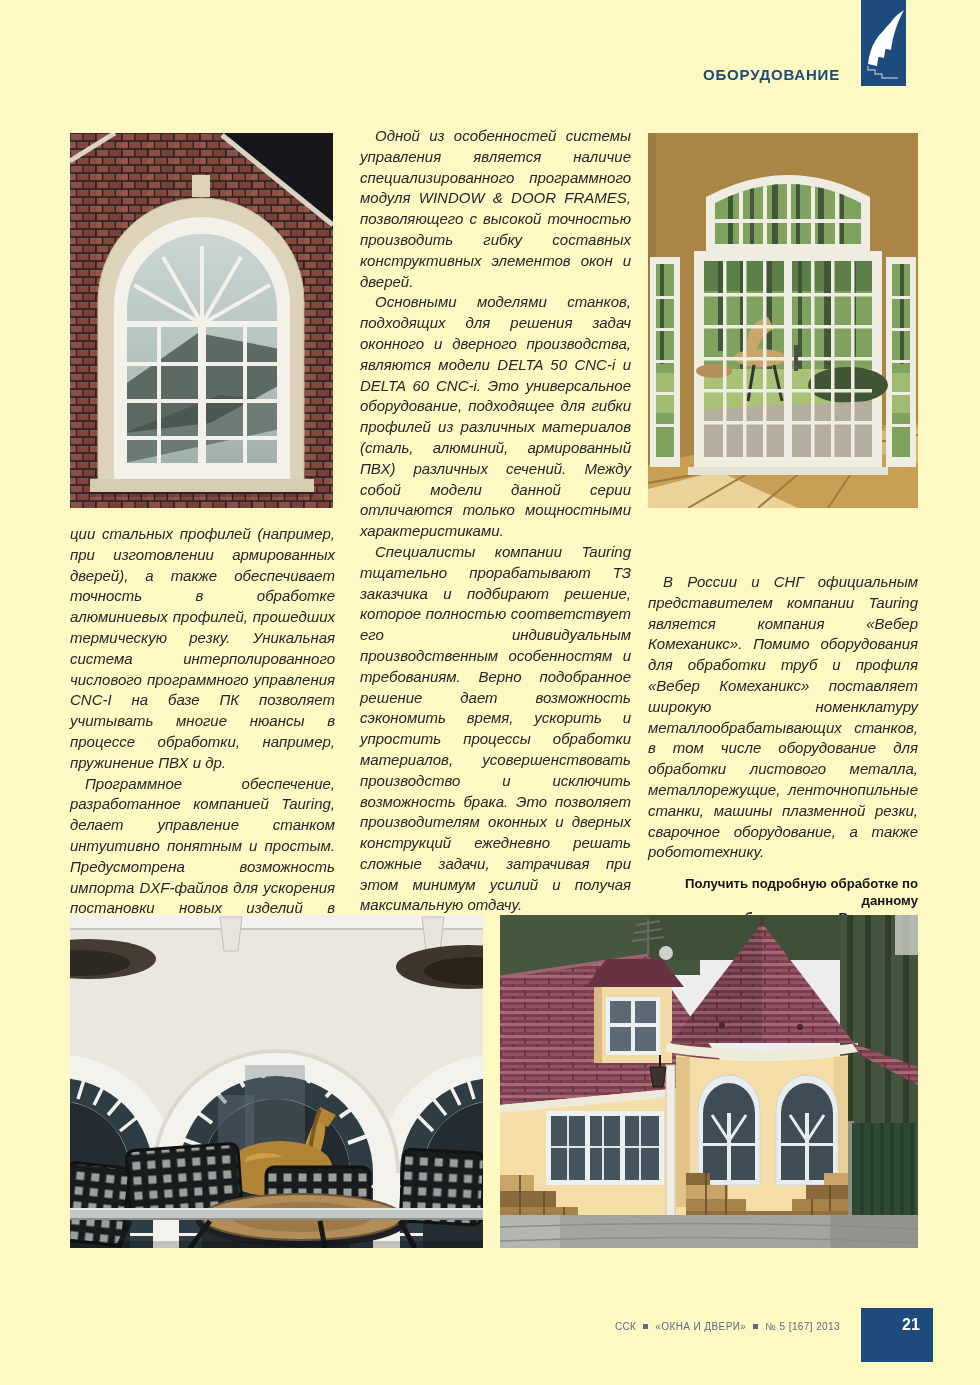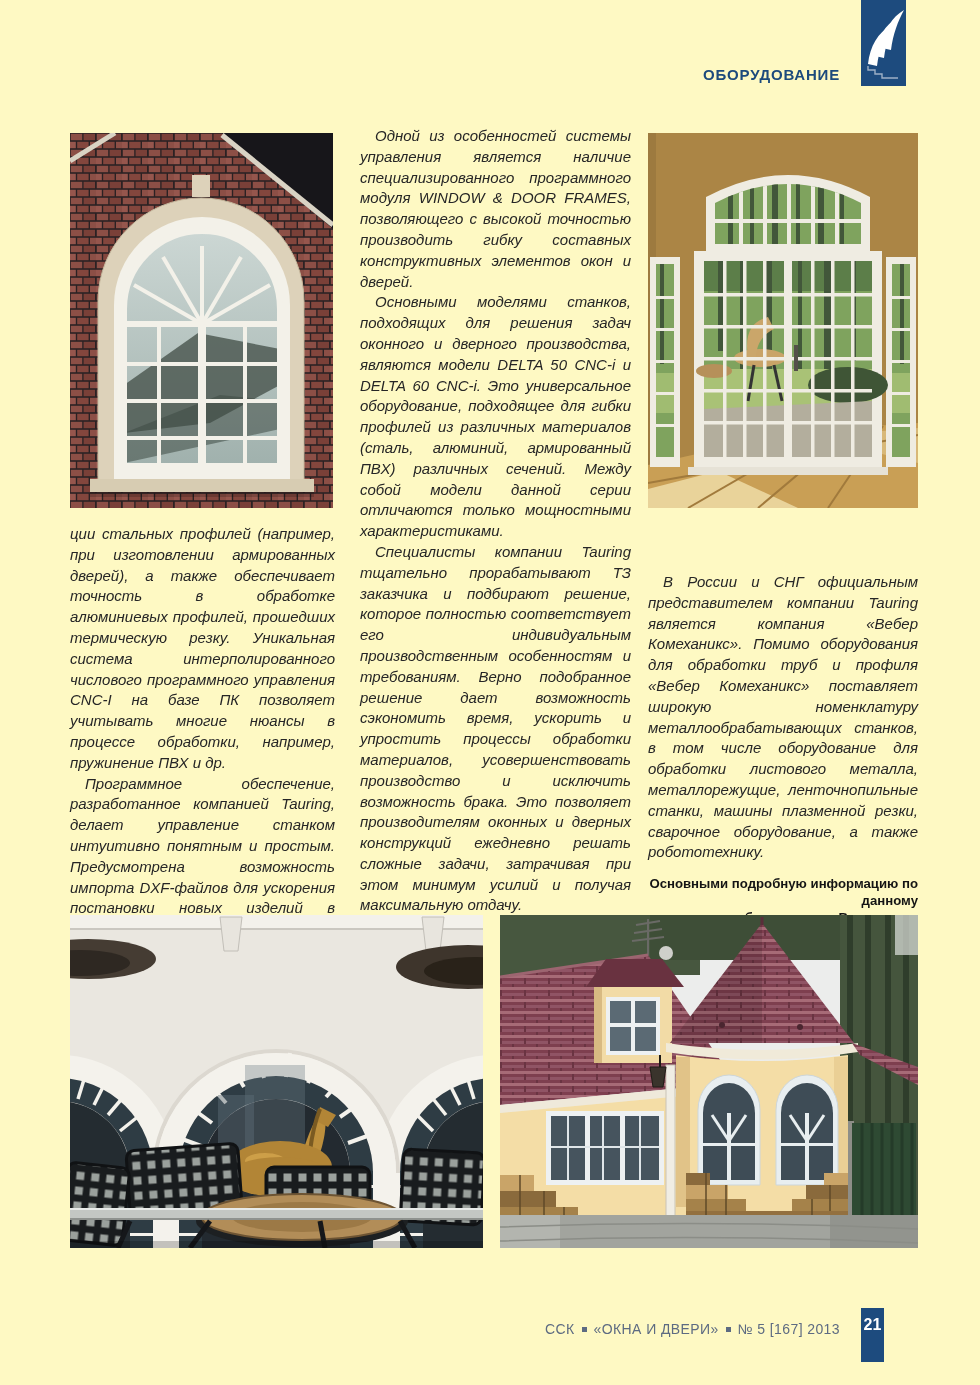--- a/index.html
+++ b/index.html
@@ -20,26 +20,26 @@
   .contact{margin-top:13px;text-align:right;}
   .contact div{font-size:13.2px;line-height:16.8px;font-weight:bold;color:#141414;}
   
   figure{margin:0;padding:0;position:absolute;line-height:0;}
   #fig-brick{left:70px;top:133px;width:263px;height:375px;}
   #fig-door{left:648px;top:133px;width:270px;height:375px;}
   #fig-patio{left:70px;top:915px;width:413px;height:333px;}
   #fig-house{left:500px;top:915px;width:418px;height:333px;}
   figure svg{display:block;width:100%;height:100%;}
   
-  .footer-line{position:absolute;top:1321px;right:140px;color:#5d6b82;font-size:14px;
+  .footer-line{position:absolute;top:1321px;right:140px;color:#5d6b82;font-size:10px;
         letter-spacing:.4px;white-space:nowrap;}
   .footer-line .sq{display:inline-block;width:5px;height:5px;background:#5d6b82;
         margin:0 7px 2px 7px;vertical-align:middle;}
-  .page-box{position:absolute;left:861px;top:1308px;width:23px;height:54px;background:#1d4b7e;
-        color:#fff;font-weight:bold;font-size:16px;text-align:center;line-height:1;}
+  .page-box{position:absolute;left:861px;top:1308px;width:44px;height:54px;background:#1d4b7e;
+        color:#fff;font-weight:bold;font-size:16px;text-align:center;line-height:1;padding-left:28px;}
   .page-box span{display:inline-block;margin-top:9px;}
 </style>
 </head>
 <body>
 
 <div class="page">
 
   <span class="section-label">ОБОРУДОВАНИЕ</span>
   <div class="logo-box">
     <svg viewBox="0 0 45 86">
@@ -215,21 +215,21 @@
 
   <div class="col" id="col2">
     <p>Одной из особенностей системы управления является наличие специализированного программного модуля WINDOW &amp; DOOR FRAMES, позволяющего с высокой точностью производить гибку составных конструктивных элементов окон и дверей.</p>
     <p>Основными моделями станков, подходящих для решения задач оконного и дверного производства, являются модели DELTA 50 CNC-i и DELTA 60 CNC-i. Это универсальное оборудование, подходящее для гибки профилей из различных материалов (сталь, алюминий, армированный ПВХ) различных сечений. Между собой модели данной серии отличаются только мощностными характеристиками.</p>
     <p>Специалисты компании Tauring тщательно прорабатывают ТЗ заказчика и подбирают решение, которое полностью соответствует его индивидуальным производственным особенностям и требованиям. Верно подобранное решение дает возможность сэкономить время, ускорить и упростить процессы обработки материалов, усовершенствовать производство и исключить возможность брака. Это позволяет производителям оконных и дверных конструкций ежедневно решать сложные задачи, затрачивая при этом минимум усилий и получая максимальную отдачу.</p>
   </div>
 
   <div class="col" id="col3">
     <p>В России и СНГ официальным представителем компании Tauring является компания «Вебер Комеханикс». Помимо оборудования для обработки труб и профиля «Вебер Комеханикс» поставляет широкую номенклатуру металлообрабатывающих станков, в том числе оборудование для обработки листового металла, металлорежущие, ленточнопильные станки, машины плазменной резки, сварочное оборудование, а также робототехнику.</p>
     <div class="contact">
-      <div>Основными подробную информацию по данному</div>
+      <div>Получить подробную обработке по данному</div>
       <div>оборудованию Вы сможете</div>
       <div>по тел.: +3 (495) 925-88-87</div>
       <div>и по электронному адресу weber@weber.ru.</div>
     </div>
   </div>
 
   <figure id="fig-patio">
     <svg viewBox="0 0 413 333" role="img" aria-label="Терраса с арочными окнами, золотой лошадью и кованой мебелью">
       <defs>
         <pattern id="p-lat" width="15" height="15" patternUnits="userSpaceOnUse">

